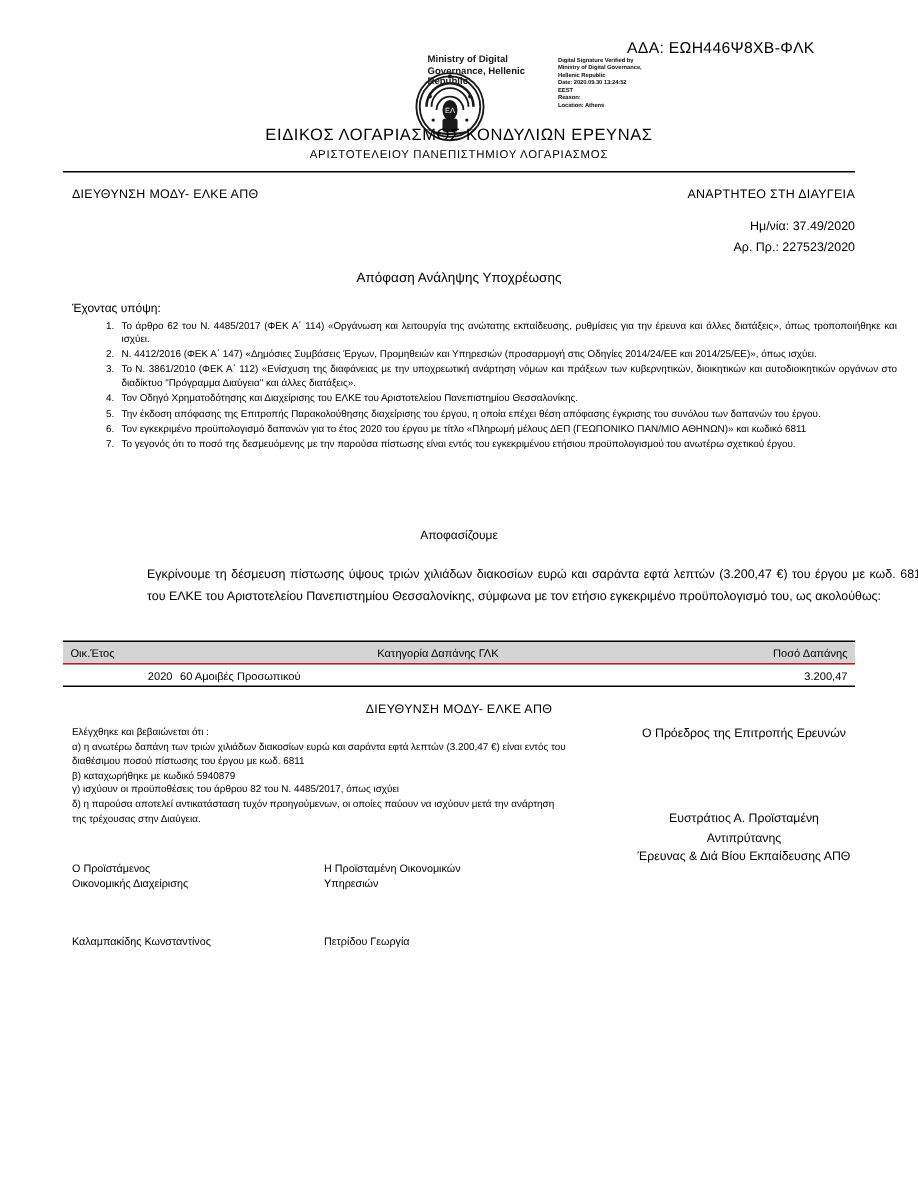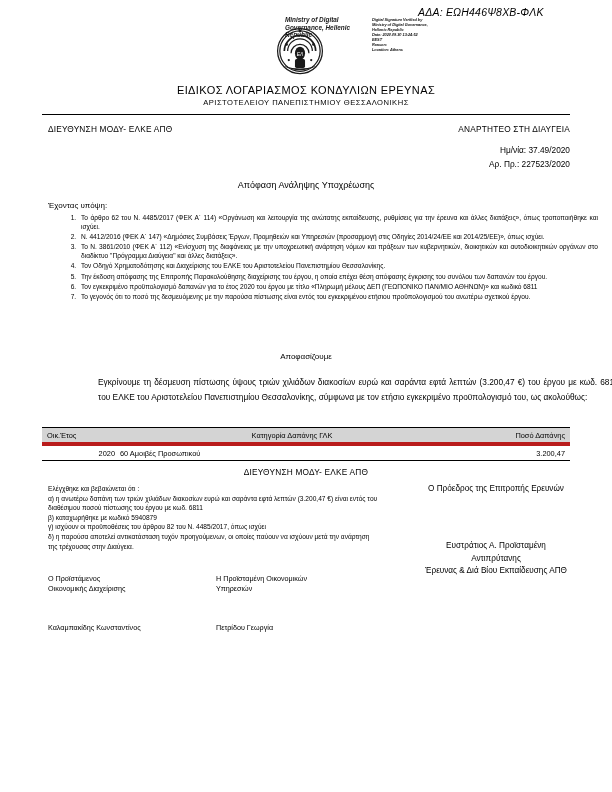--- a/index.html
+++ b/index.html
@@ -20,23 +20,22 @@
   .page {
     position: absolute;
     top: 0; left: 0;
     width: 612px;
     height: 792px;
   }
 
   
   .topstrip {
     position: absolute;
-    top: 0; left: 0; width: 532px;
+    top: 20px; left: 0; width: 532px;
     height: 78px;
-    font-style: italic;
   }
   .ada {
     position: absolute;
     top: 6px;
     left: 418px;
     font-size: 10.5px;
     letter-spacing: 0.2px;
     white-space: nowrap;
   }
   .sigblock {
@@ -182,21 +181,21 @@
     position: absolute;
     top: 427px;
     left: 42px;
     width: 528px;
     border-collapse: collapse;
     font-size: 7.4px;
   }
   .tbl thead th {
     background: #d4d4d4;
     border-top: 1.6px solid #000;
-    border-bottom: 4px solid #b91c1c;
+    border-bottom: 1px solid #b91c1c;
     font-weight: normal;
     padding: 2.5px 5px;
     text-align: center;
     white-space: nowrap;
   }
   .tbl thead th.th-year { text-align: left; width: 68px; }
   .tbl thead th.th-amt  { text-align: right; width: 96px; }
   .tbl tbody td {
     border-bottom: 1.6px solid #000;
     padding: 2.5px 5px;
@@ -310,21 +309,21 @@
         <div>Date: 2020.09.30 13:24:52</div>
         <div>EEST</div>
         <div>Reason:</div>
         <div>Location: Athens</div>
       </div>
     </div>
   </div>
 
   <div class="org">
     <div class="org-line1">ΕΙΔΙΚΟΣ ΛΟΓΑΡΙΑΣΜΟΣ ΚΟΝΔΥΛΙΩΝ ΕΡΕΥΝΑΣ</div>
-    <div class="org-line2">ΑΡΙΣΤΟΤΕΛΕΙΟΥ ΠΑΝΕΠΙΣΤΗΜΙΟΥ ΘΕΣΣΑΛΟΝΙΚΗΣ</div>
+    <div class="org-line2">ΑΡΙΣΤΟΤΕΛΕΙΟΥ ΠΑΝΕΠΙΣΤΗΜΙΟΥ ΛΟΓΑΡΙΑΣΜΟΣ</div>
   </div>
   <div class="rule"></div>
 
   <div class="dir-left">ΔΙΕΥΘΥΝΣΗ ΜΟΔΥ- ΕΛΚΕ ΑΠΘ</div>
   <div class="dir-right">ΑΝΑΡΤΗΤΕΟ ΣΤΗ ΔΙΑΥΓΕΙΑ</div>
   <div class="meta-right">
     <div>Ημ/νία: 37.49/2020</div>
     <div>Αρ. Πρ.: 227523/2020</div>
   </div>
 

